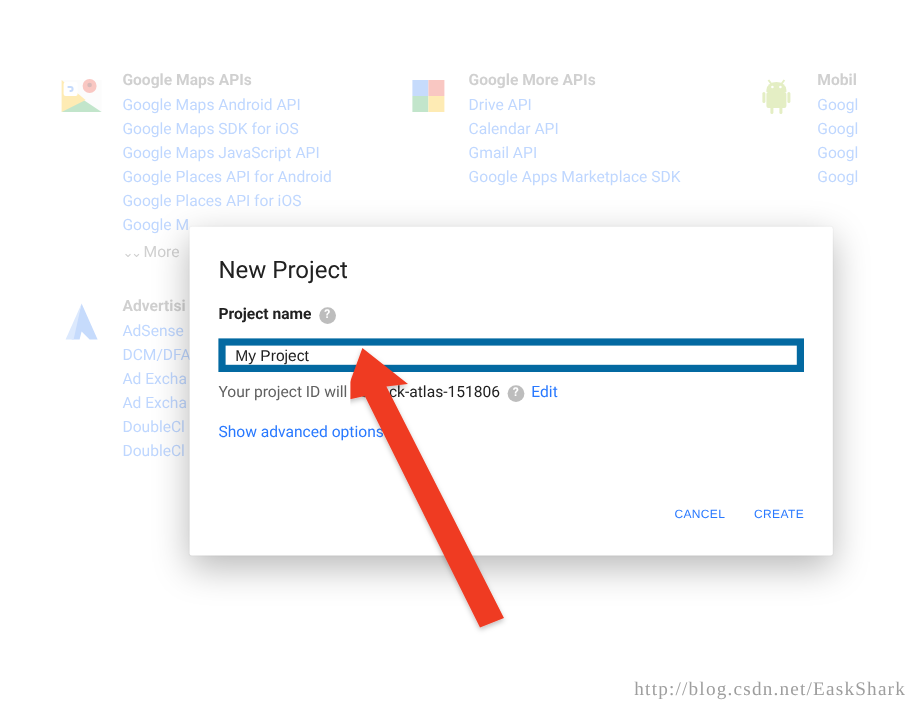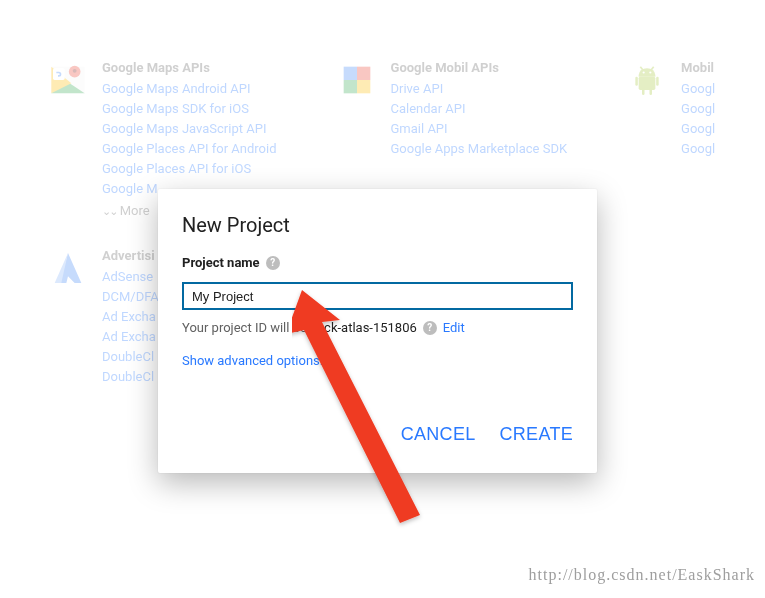--- a/index.html
+++ b/index.html
@@ -72,21 +72,21 @@
   .section2 { margin-top: 28px; }
 
   
   .svg-icon { width: 40px; height: 40px; display:block; }
 
   
   .modal {
     position: absolute;
     left: 158px;
     top: 189px;
-    width: 439px;
+    width: 536px;
     background: #fff;
     box-shadow: 0 10px 30px rgba(0,0,0,0.28), 0 0 0 1px rgba(0,0,0,0.02);
     border-radius: 2px;
     padding: 24px 24px 12px 24px;
     z-index: 10;
   }
   .modal h1 {
     font-size: 20px;
     font-weight: 400;
     color: #212121;
@@ -109,21 +109,21 @@
     color: #fff;
     font-size: 10px;
     line-height: 14px;
     text-align: center;
     font-weight: 700;
     display:inline-block;
   }
   .text-input {
     width: 100%;
     height: 28px;
-    border: 2px solid #0369a1;
+    border: 6px solid #0369a1;
     padding: 0 8px;
     font-size: 13px;
     color: #212121;
   }
   .project-id-line {
     font-size: 13px;
     color: #616161;
     margin-top: 10px;
     display: flex;
     align-items: center;
@@ -145,21 +145,21 @@
     display: flex;
     justify-content: flex-end;
     gap: 24px;
     margin-top: 48px;
     padding-bottom: 8px;
   }
   .flat-btn {
     background: none;
     border: none;
     color: #2979ff;
-    font-size: 18px;
+    font-size: 10px;
     font-weight: 500;
     letter-spacing: .3px;
     cursor: pointer;
     padding: 8px 0;
   }
 
   
   .arrow {
     position: absolute;
     left: 292px;
@@ -242,21 +242,21 @@
       <div class="col-head">
         <div class="icon-box">
           <svg class="svg-icon" viewBox="0 0 48 48">
             <rect x="8" y="8" width="16" height="16" fill="#4285f4"></rect>
             <rect x="24" y="8" width="16" height="16" fill="#ea4335"></rect>
             <rect x="8" y="24" width="16" height="16" fill="#34a853"></rect>
             <rect x="24" y="24" width="16" height="16" fill="#fbbc05"></rect>
           </svg>
         </div>
         <div>
-          <div class="section-title">Google Mobil APIs</div>
+          <div class="section-title">Google More APIs</div>
           <div class="api-links">
             <a>Drive API</a>
             <a>Calendar API</a>
             <a>Gmail API</a>
             <a>Google Apps Marketplace SDK</a>
           </div>
         </div>
       </div>
     </div>
 

